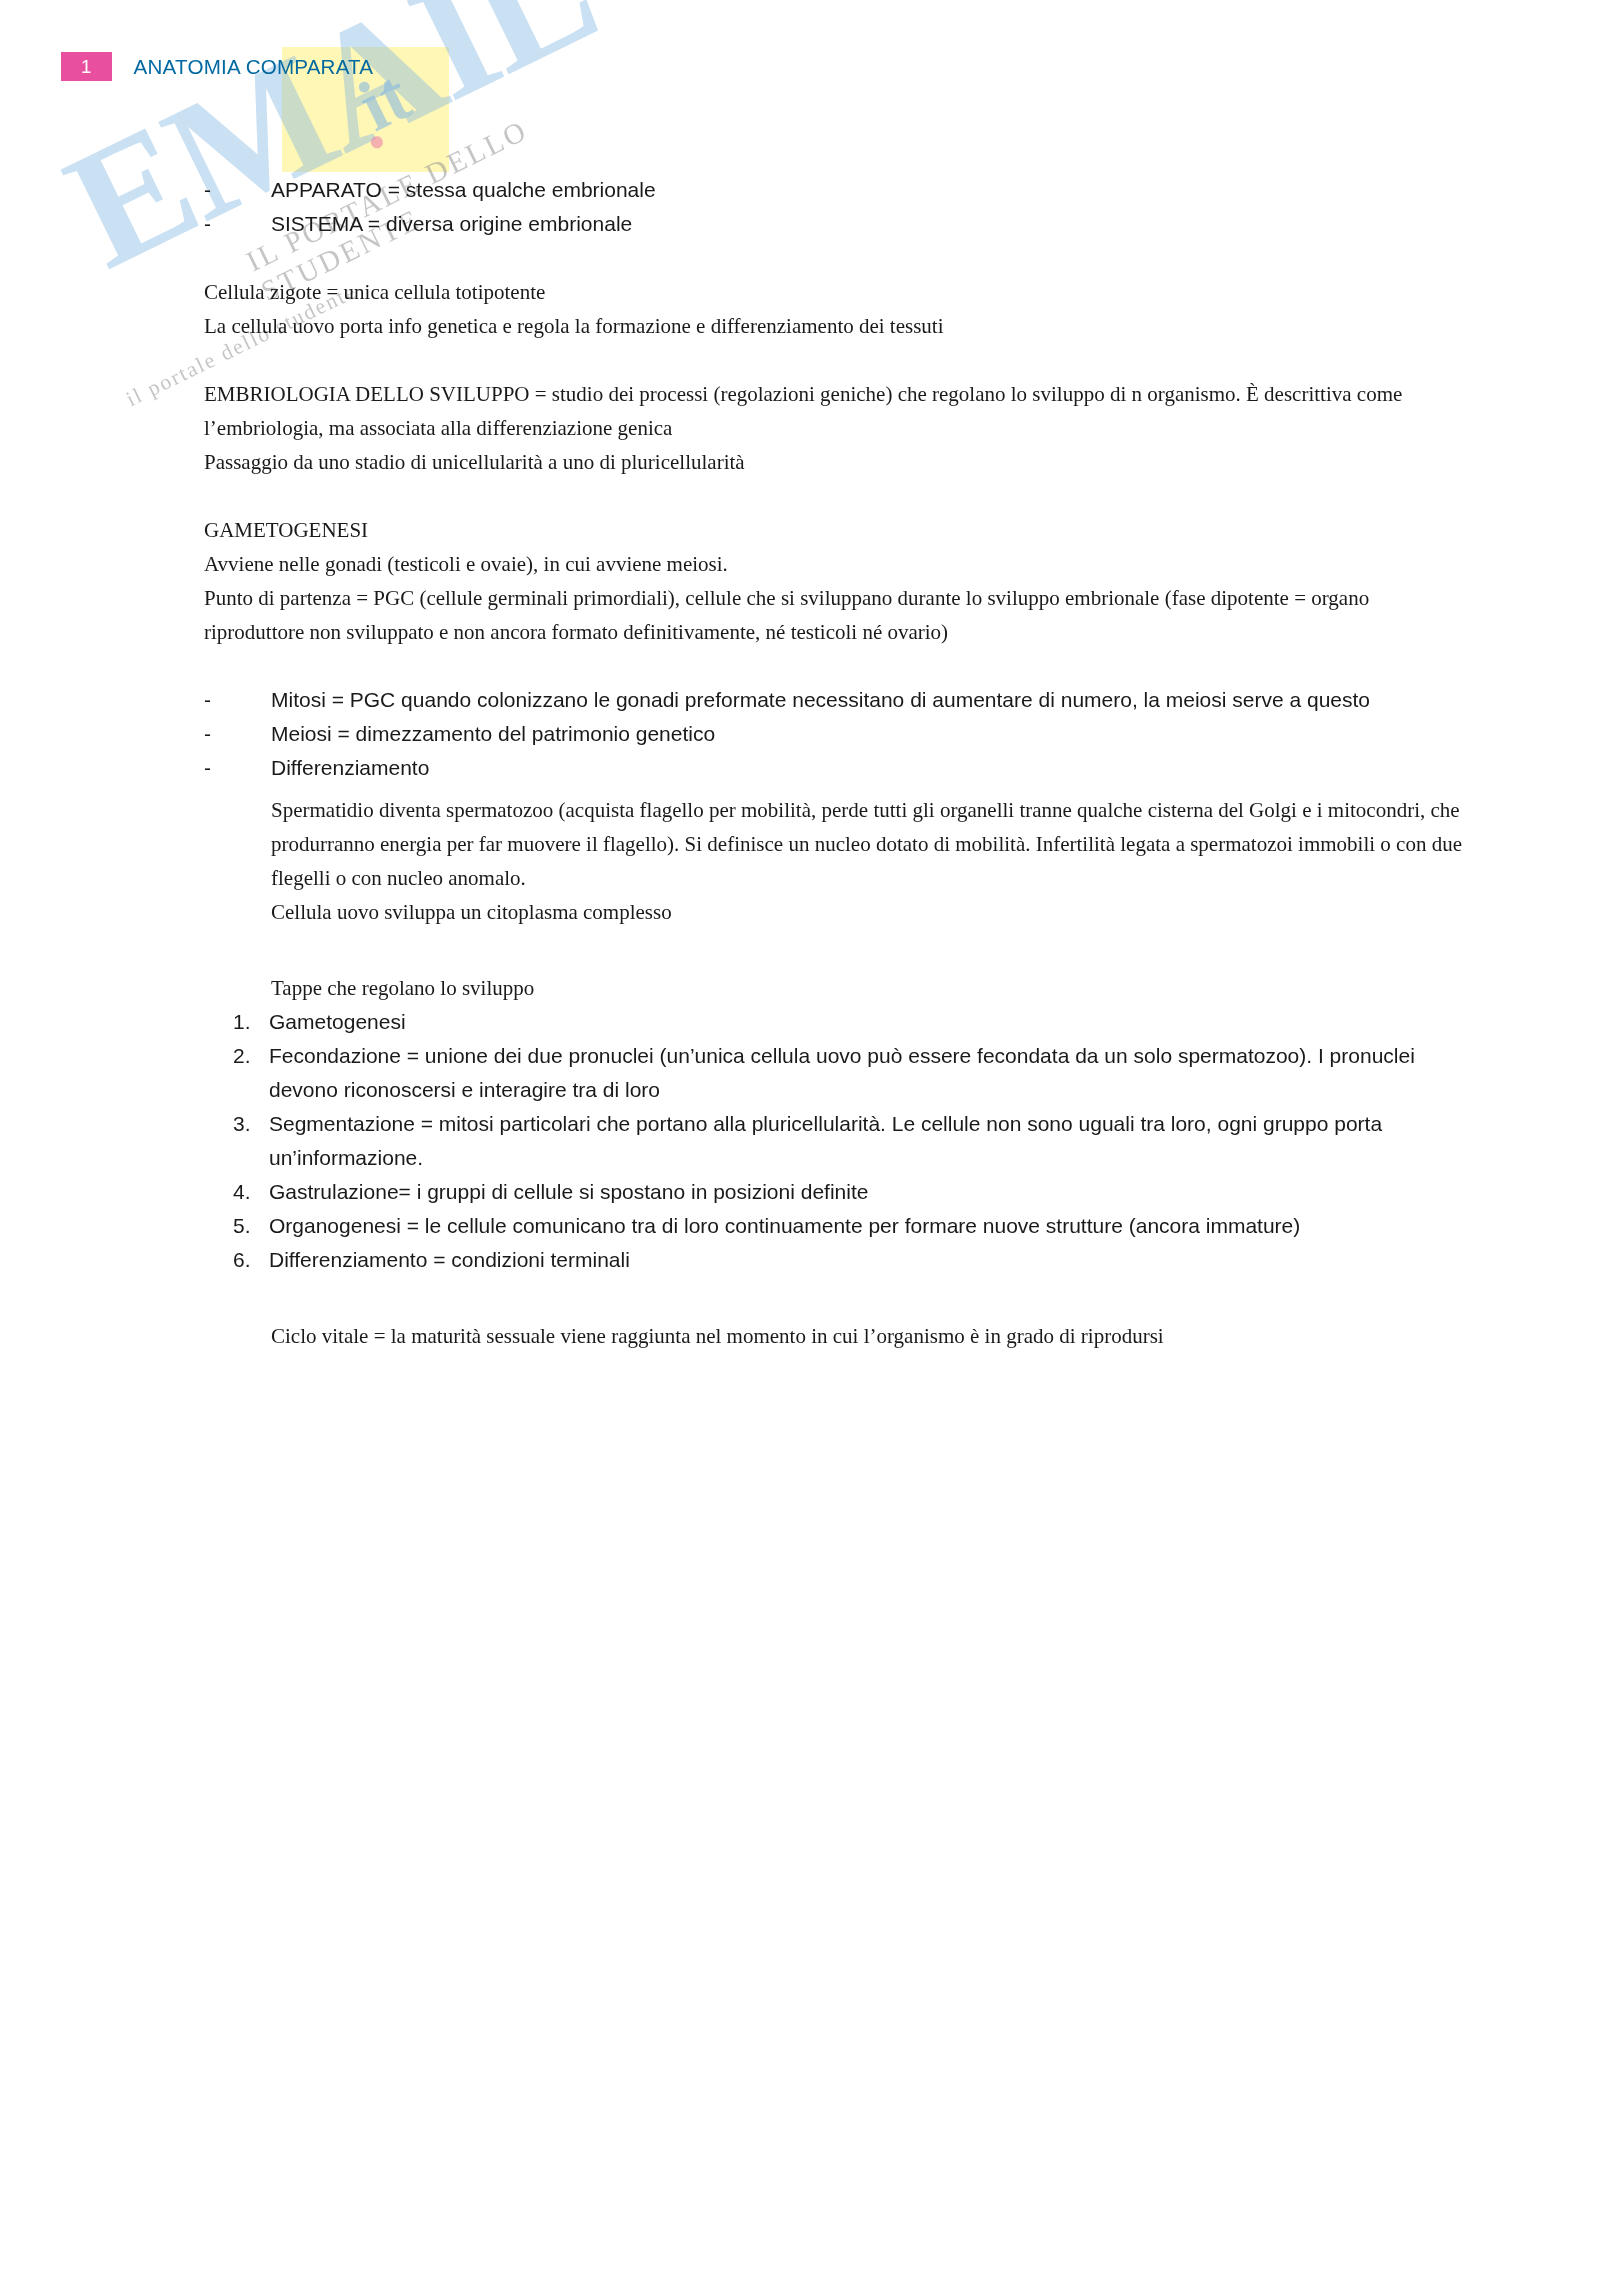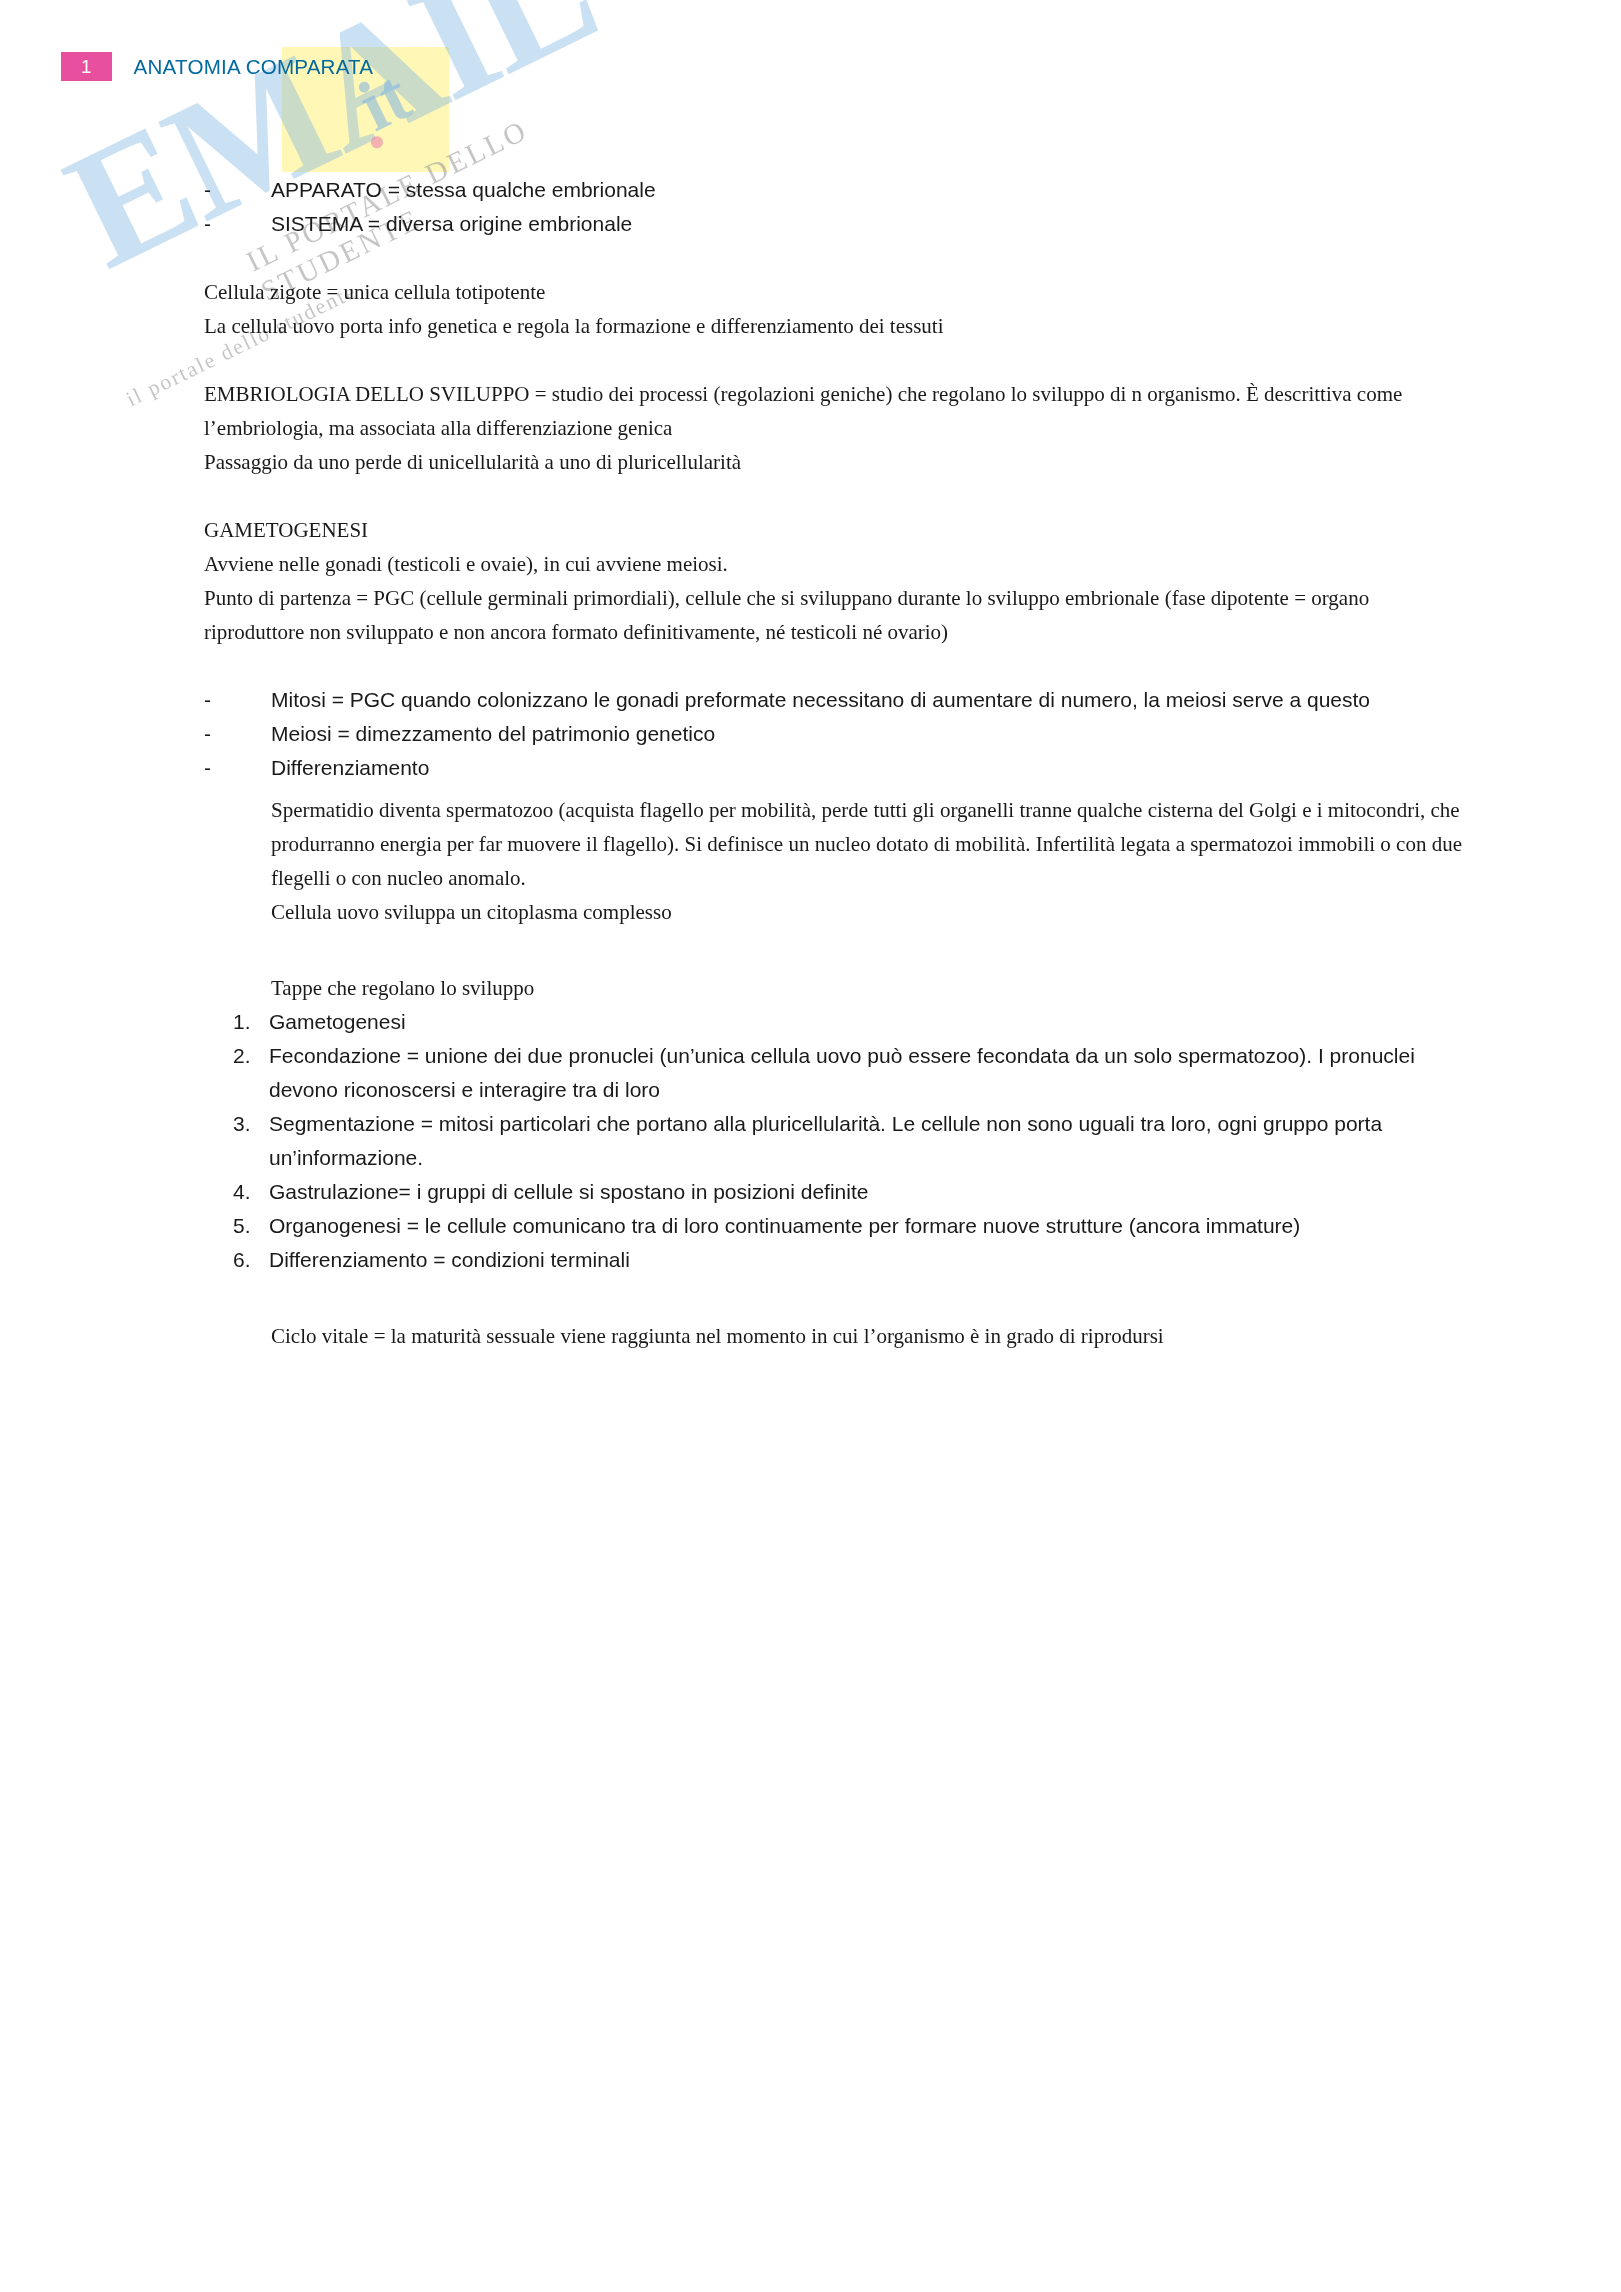--- a/index.html
+++ b/index.html
@@ -217,21 +217,21 @@
     </ul>
 
     <div class="gap"></div>
 
     <p class="para">Cellula zigote = unica cellula totipotente</p>
     <p class="para">La cellula uovo porta info genetica e regola la formazione e differenziamento dei tessuti</p>
 
     <div class="gap"></div>
 
     <p class="para">EMBRIOLOGIA DELLO SVILUPPO = studio dei processi (regolazioni geniche) che regolano lo sviluppo di n organismo. È descrittiva come l’embriologia, ma associata alla differenziazione genica</p>
-    <p class="para">Passaggio da uno perde di unicellularità a uno di pluricellularità</p>
+    <p class="para">Passaggio da uno stadio di unicellularità a uno di pluricellularità</p>
 
     <div class="gap"></div>
 
     <p class="para">GAMETOGENESI</p>
     <p class="para">Avviene nelle gonadi (testicoli e ovaie), in cui avviene meiosi.</p>
     <p class="para">Punto di partenza = PGC (cellule germinali primordiali), cellule che si sviluppano durante lo sviluppo embrionale (fase dipotente = organo riproduttore non sviluppato e non ancora formato definitivamente, né testicoli né ovario)</p>
 
     <div class="gap"></div>
 
     <ul class="dash-list">

